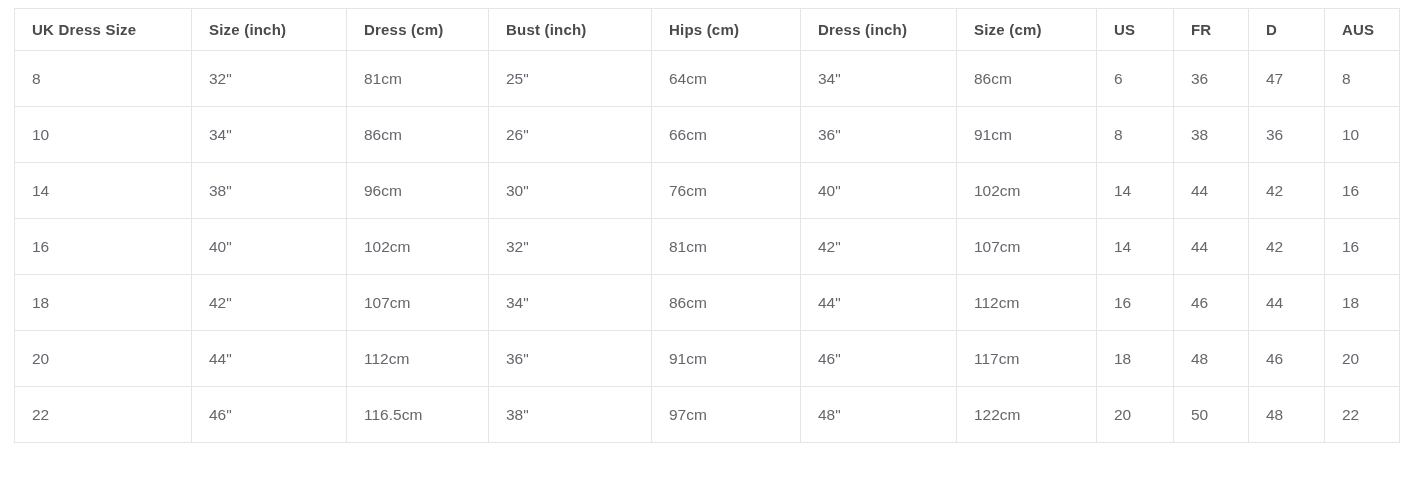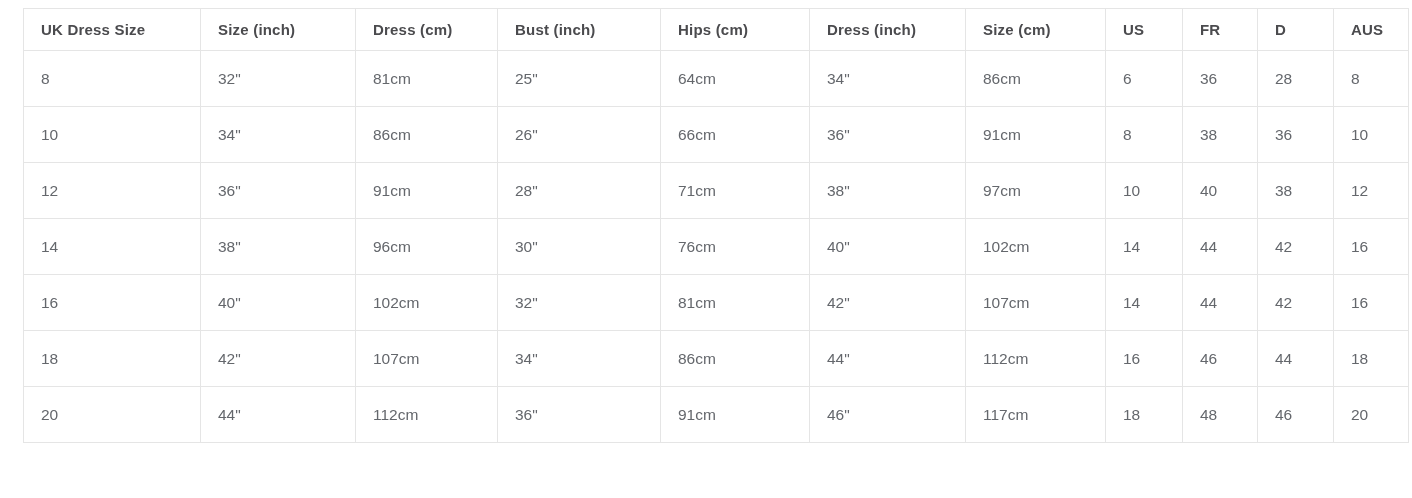--- a/index.html
+++ b/index.html
@@ -16,21 +16,21 @@
   }
   .page{
     position:relative;
     width:1412px;
     height:498px;
     background:var(--bg);
     overflow:hidden;
   }
   .table-wrap{
     position:absolute;
-    left:23px;
+    left:14px;
     top:8px;
   }
   table.size-chart{
     border-collapse:collapse;
     table-layout:fixed;
     background:var(--bg);
   }
   table.size-chart th,
   table.size-chart td{
     border:1px solid var(--border-color);
@@ -91,48 +91,35 @@
           <tr>
             <td>8</td>
             <td>32"</td>
             <td>81cm</td>
             <td>25"</td>
             <td>64cm</td>
             <td>34"</td>
             <td>86cm</td>
             <td>6</td>
             <td>36</td>
-            <td>28</td>
+            <td>47</td>
             <td>8</td>
           </tr>
           <tr>
             <td>10</td>
             <td>34"</td>
             <td>86cm</td>
             <td>26"</td>
             <td>66cm</td>
             <td>36"</td>
             <td>91cm</td>
             <td>8</td>
             <td>38</td>
             <td>36</td>
             <td>10</td>
-          </tr>
-          <tr>
-            <td>12</td>
-            <td>36"</td>
-            <td>91cm</td>
-            <td>28"</td>
-            <td>71cm</td>
-            <td>38"</td>
-            <td>97cm</td>
-            <td>10</td>
-            <td>40</td>
-            <td>38</td>
-            <td>12</td>
           </tr>
           <tr>
             <td>14</td>
             <td>38"</td>
             <td>96cm</td>
             <td>30"</td>
             <td>76cm</td>
             <td>40"</td>
             <td>102cm</td>
             <td>14</td>
@@ -172,16 +159,29 @@
             <td>112cm</td>
             <td>36"</td>
             <td>91cm</td>
             <td>46"</td>
             <td>117cm</td>
             <td>18</td>
             <td>48</td>
             <td>46</td>
             <td>20</td>
           </tr>
+          <tr>
+            <td>22</td>
+            <td>46"</td>
+            <td>116.5cm</td>
+            <td>38"</td>
+            <td>97cm</td>
+            <td>48"</td>
+            <td>122cm</td>
+            <td>20</td>
+            <td>50</td>
+            <td>48</td>
+            <td>22</td>
+          </tr>
         </tbody>
     </table>
   </div>
 </div>
 
 </body></html>

